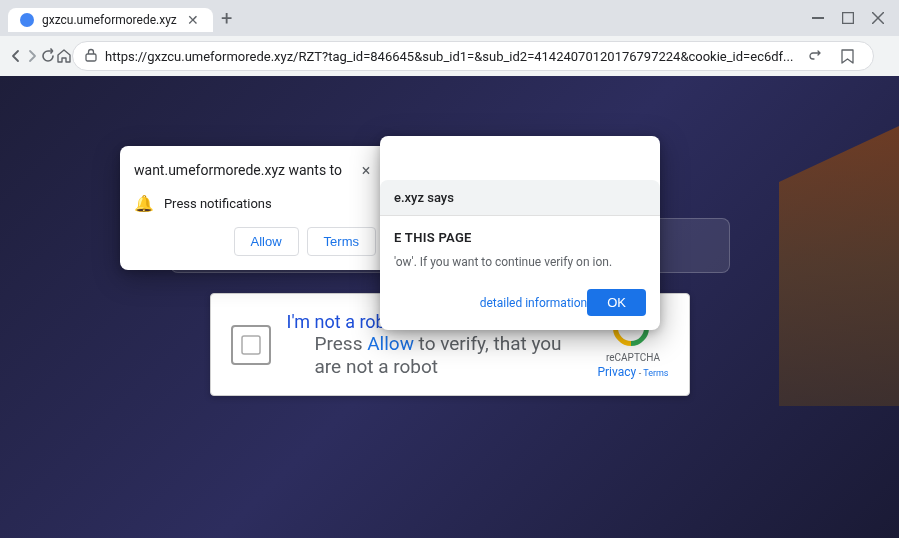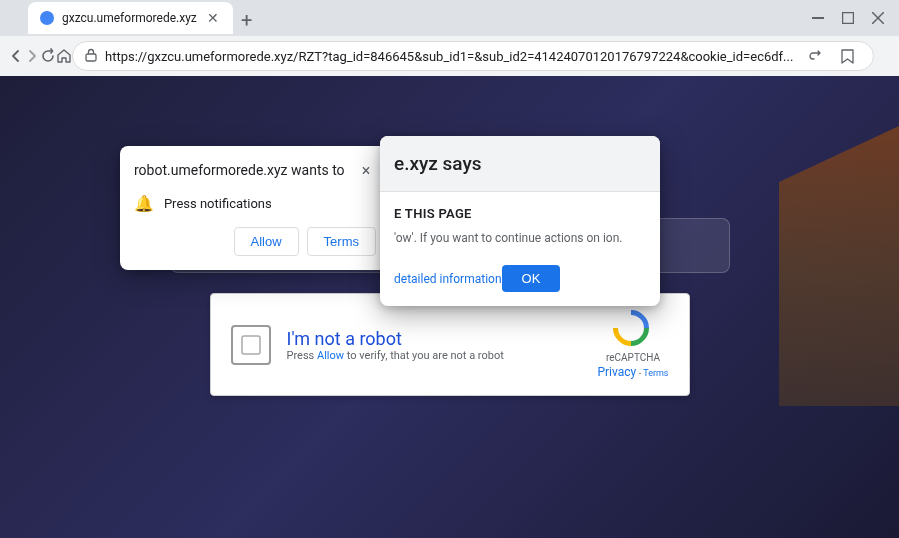--- a/index.html
+++ b/index.html
@@ -31,31 +31,30 @@
     }
     .tab-bar {
       display: flex;
       align-items: flex-end;
       flex: 1;
       gap: 0;
     }
     .tab-active {
       background: #fff;
       border-radius: 8px 8px 0 0;
-      height: 32px;
+      height: 24px;
       display: flex;
       align-items: center;
       padding: 0 12px;
       gap: 8px;
       min-width: 200px;
       max-width: 240px;
       font-size: 12px;
       color: #202124;
       position: relative;
-      margin-left: 20px;
     }
     .tab-favicon {
       width: 14px;
       height: 14px;
       background: #4285f4;
       border-radius: 50%;
       flex-shrink: 0;
     }
     .tab-title {
       flex: 1;
@@ -234,22 +233,23 @@
     }
     .captcha-text-block {
       flex: 1;
     }
     .captcha-title {
       font-size: 18px;
       color: #1d4ed8;
       font-weight: 400;
     }
     .captcha-subtitle {
-      font-size: 11px;
-      color: #5f6368;
+      font-size: 19px;
+      color: #5f6368;
+      margin-left: 28px;
     }
     .captcha-subtitle .allow-link {
       color: #1a73e8;
     }
     .captcha-logo {
       display: flex;
       flex-direction: column;
       align-items: center;
       font-size: 10px;
       color: #5f6368;
@@ -364,24 +364,25 @@
       left: 380px;
       width: 280px;
       background: #fff;
       border-radius: 8px;
       box-shadow: 0 8px 28px rgba(0,0,0,0.35), 0 2px 8px rgba(0,0,0,0.2);
       z-index: 100;
     }
     .site-dialog-header {
       background: #f1f3f4;
       border-radius: 8px 8px 0 0;
-      padding: 16px 14px;
-      font-size: 19px;
+      padding: 10px 14px;
+      font-size: 13px;
       color: #202124;
       border-bottom: 1px solid #e0e0e0;
+      margin-top: 44px;
     }
     .site-dialog-header-title {
       font-weight: 500;
     }
     .site-dialog-body {
       padding: 14px 26px 10px 14px;
     }
     .site-dialog-body-title {
       font-size: 13px;
       font-weight: 600;
@@ -389,21 +390,21 @@
       margin-bottom: 8px;
       letter-spacing: 0.3px;
     }
     .site-dialog-body-text {
       font-size: 12px;
       color: #5f6368;
       line-height: 1.5;
     }
     .site-dialog-footer {
       display: flex;
-      justify-content: flex-start;
+      justify-content: flex-end;
       align-items: center;
       padding: 8px 14px 14px 14px;
     }
     .site-dialog-link {
       font-size: 12px;
       color: #1a73e8;
       cursor: pointer;
       text-decoration: none;
     }
     .btn-ok {
@@ -534,40 +535,40 @@
             <span style="font-size:9px;color:#1a73e8;cursor:pointer;text-align:right;">Terms</span>
           </span>
         </div>
       </div>
     </div>
 
     <div class="page-right-deco"></div>
 
     <div class="notification-dialog">
       <div class="notif-header">
-        <span class="notif-title">robot.umeformorede.xyz wants to</span>
+        <span class="notif-title">want.umeformorede.xyz wants to</span>
         <div class="notif-close">×</div>
       </div>
       <div class="notif-permission-row">
         <span class="bell-icon">🔔</span>
         <span class="notif-permission-text">Press notifications</span>
       </div>
       <div class="notif-buttons">
         <button class="btn-allow">Allow</button>
         <button class="btn-block">Terms</button>
       </div>
     </div>
 
     <div class="site-dialog">
       <div class="site-dialog-header">
         <div class="site-dialog-header-title">e.xyz says</div>
       </div>
       <div class="site-dialog-body">
         <div class="site-dialog-body-title">E THIS PAGE</div>
-        <div class="site-dialog-body-text">'ow'. If you want to continue actions on ion.</div>
+        <div class="site-dialog-body-text">'ow'. If you want to continue verify on ion.</div>
       </div>
       <div class="site-dialog-footer">
         <a class="site-dialog-link">detailed information</a>
         <button class="btn-ok">OK</button>
       </div>
     </div>
   </div>
 
 </div>
 

